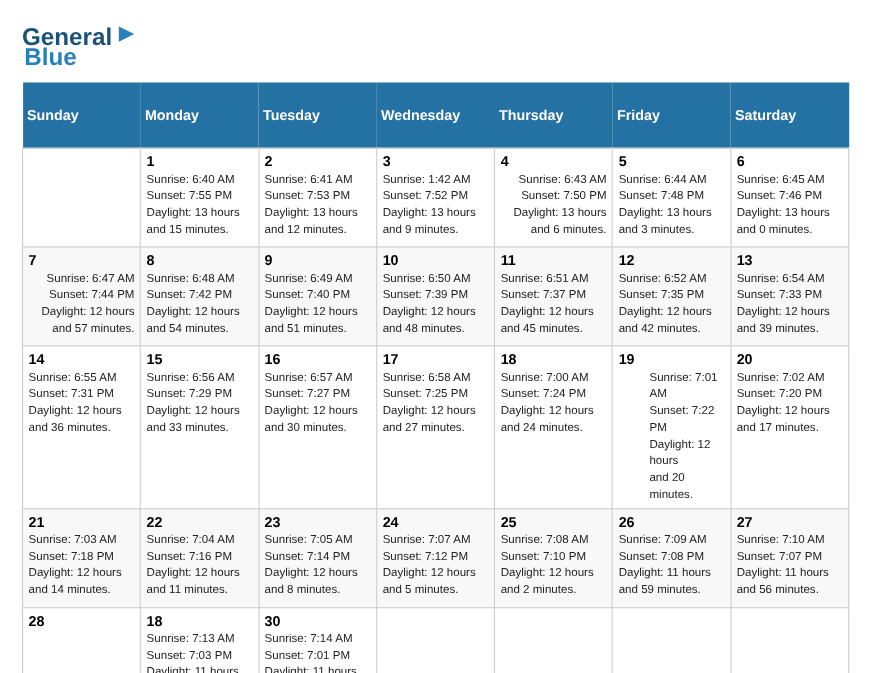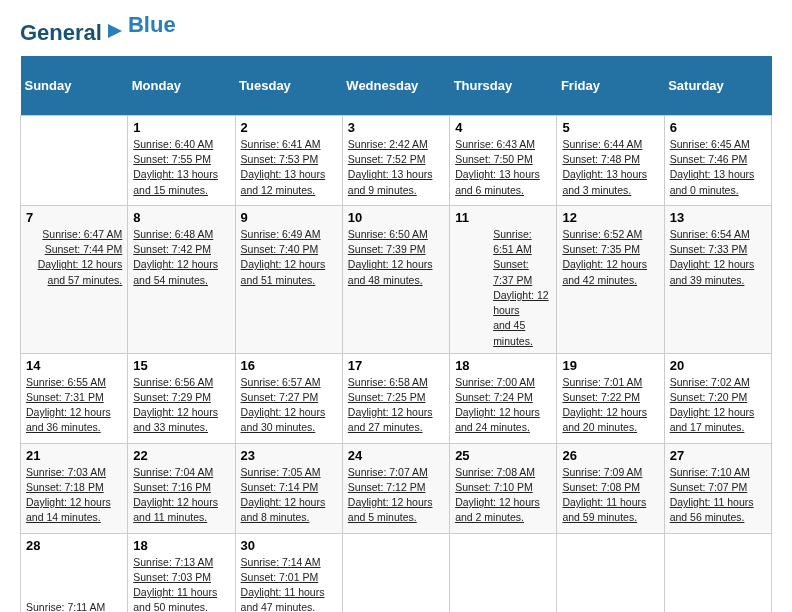--- a/index.html
+++ b/index.html
@@ -11,21 +11,21 @@
       padding: 20px;
     }
     .header {
       display: flex;
       justify-content: space-between;
       align-items: flex-start;
       margin-bottom: 10px;
     }
     .logo {
       display: flex;
-      flex-direction: row;
+      flex-direction: column;
       align-items: flex-start;
     }
     .title-block {
       text-align: right;
     }
     .month-year {
       font-size: 36px;
       font-weight: bold;
       color: #333;
     }
@@ -57,21 +57,20 @@
     .day-num {
       font-weight: bold;
       font-size: 13px;
       display: block;
       margin-bottom: 2px;
     }
     .cell-text {
       font-size: 10.5px;
       color: #222;
       line-height: 1.45;
-      text-decoration: underline;
     }
     tr:nth-child(even) td { background: #f8f8f8; }
     tr td { background: #fff; }
     .empty { background: #fff !important; }
   </style>
 </head>
 <body>
 
 <div class="header">
   <div class="logo">
@@ -115,28 +114,28 @@
         </td>
         <td>
           <span class="day-num">2</span>
           <div class="cell-text" style="white-space: pre-line;">Sunrise: 6:41 AM
 Sunset: 7:53 PM
 Daylight: 13 hours
 and 12 minutes.</div>
         </td>
         <td>
           <span class="day-num">3</span>
-          <div class="cell-text" style="white-space: pre-line;">Sunrise: 2:42 AM
+          <div class="cell-text" style="white-space: pre-line;">Sunrise: 1:42 AM
 Sunset: 7:52 PM
 Daylight: 13 hours
 and 9 minutes.</div>
         </td>
         <td>
           <span class="day-num">4</span>
-          <div class="cell-text" style="white-space: pre-line;">Sunrise: 6:43 AM
+          <div class="cell-text" style="white-space: pre-line; text-align: right;">Sunrise: 6:43 AM
 Sunset: 7:50 PM
 Daylight: 13 hours
 and 6 minutes.</div>
         </td>
         <td>
           <span class="day-num">5</span>
           <div class="cell-text" style="white-space: pre-line;">Sunrise: 6:44 AM
 Sunset: 7:48 PM
 Daylight: 13 hours
 and 3 minutes.</div>
@@ -173,21 +172,21 @@
         </td>
         <td>
           <span class="day-num">10</span>
           <div class="cell-text" style="white-space: pre-line;">Sunrise: 6:50 AM
 Sunset: 7:39 PM
 Daylight: 12 hours
 and 48 minutes.</div>
         </td>
         <td>
           <span class="day-num">11</span>
-          <div class="cell-text" style="white-space: pre-line; margin-left: 38px;">Sunrise: 6:51 AM
+          <div class="cell-text" style="white-space: pre-line;">Sunrise: 6:51 AM
 Sunset: 7:37 PM
 Daylight: 12 hours
 and 45 minutes.</div>
         </td>
         <td>
           <span class="day-num">12</span>
           <div class="cell-text" style="white-space: pre-line;">Sunrise: 6:52 AM
 Sunset: 7:35 PM
 Daylight: 12 hours
 and 42 minutes.</div>
@@ -231,21 +230,21 @@
         </td>
         <td>
           <span class="day-num">18</span>
           <div class="cell-text" style="white-space: pre-line;">Sunrise: 7:00 AM
 Sunset: 7:24 PM
 Daylight: 12 hours
 and 24 minutes.</div>
         </td>
         <td>
           <span class="day-num">19</span>
-          <div class="cell-text" style="white-space: pre-line;">Sunrise: 7:01 AM
+          <div class="cell-text" style="white-space: pre-line; margin-left: 28px;">Sunrise: 7:01 AM
 Sunset: 7:22 PM
 Daylight: 12 hours
 and 20 minutes.</div>
         </td>
         <td>
           <span class="day-num">20</span>
           <div class="cell-text" style="white-space: pre-line;">Sunrise: 7:02 AM
 Sunset: 7:20 PM
 Daylight: 12 hours
 and 17 minutes.</div>

